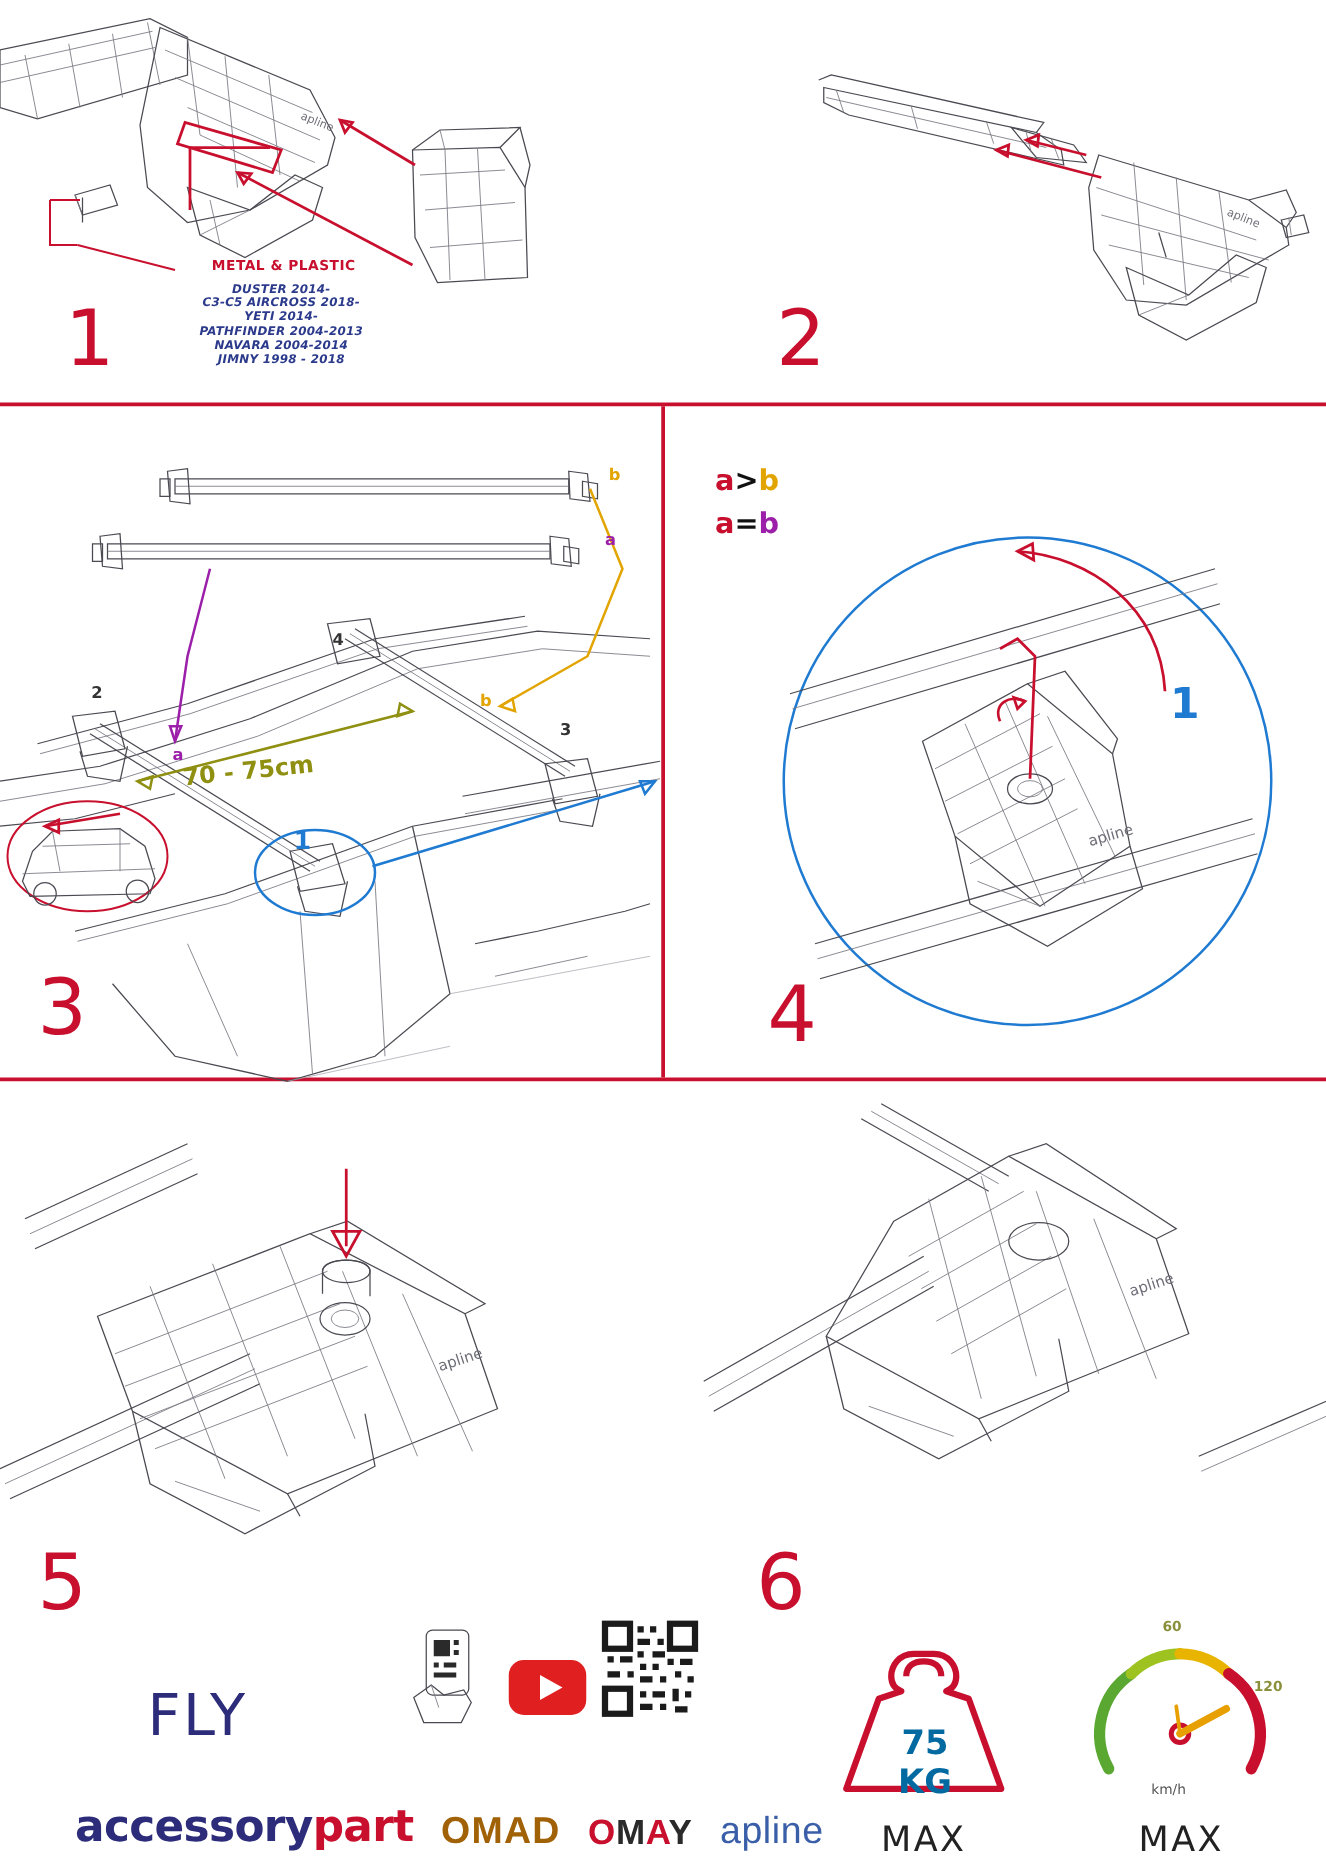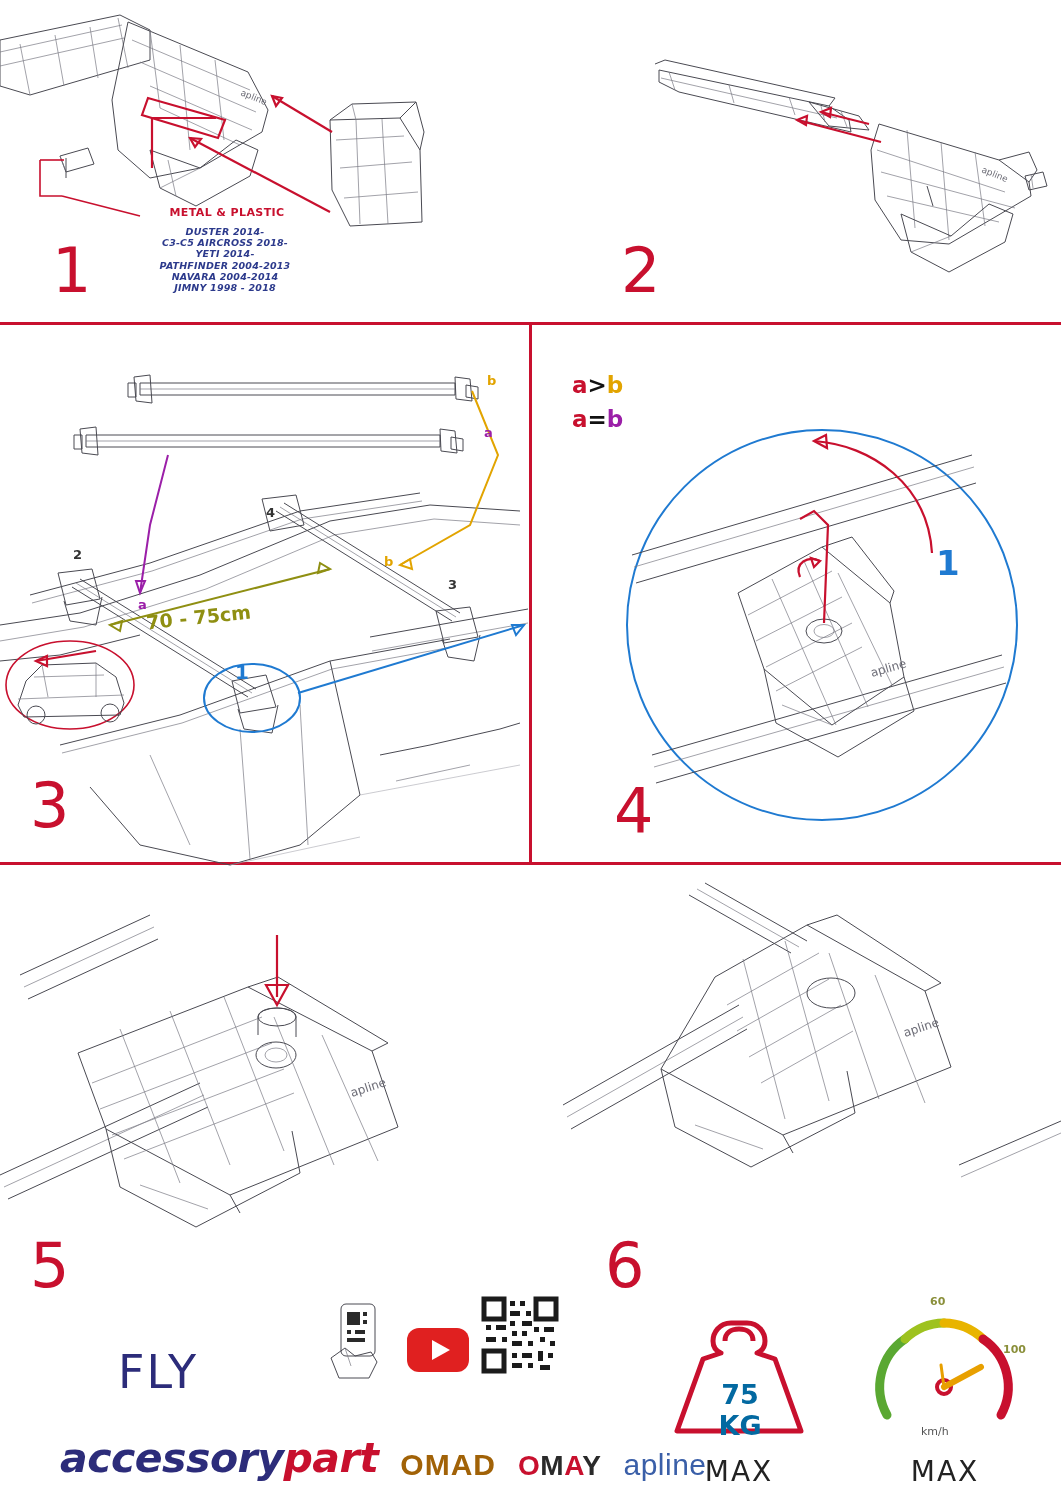--- a/index.html
+++ b/index.html
@@ -104,23 +104,22 @@
   .fly {
     position: absolute;
     color: #2c2c7a;
     font-size: 46px;
     letter-spacing: 2px;
     font-family: "DejaVu Sans", sans-serif;
     font-weight: 400;
   }
   .brandrow { position: absolute; display: flex; align-items: flex-end; gap: 22px; }
   .b-accessory {
-    font-size: 41px; letter-spacing: -0.5px;
-    font-family: "DejaVu Sans", sans-serif;
-    font-style: italic;
+    font-size: 35px; letter-spacing: -0.5px;
+    font-family: "DejaVu Sans", sans-serif;
   }
   .b-accessory .dark { color: #2c2c7a; font-weight: bold; }
   .b-accessory .red { color: #c8102e; font-weight: bold; }
   .b-omad { font-size: 30px; color: #a16207; font-weight: bold; letter-spacing: 1px; }
   .b-omay { font-size: 28px; font-weight: bold; letter-spacing: .5px; margin-top: 30px; }
   .b-omay .o { color: #c8102e; }
   .b-omay .m { color: #2a2a2a; }
   .b-omay .a { color: #c8102e; }
   .b-omay .y { color: #2a2a2a; }
   .b-apline { font-size: 30px; color: #3a5fa8; letter-spacing: .5px; }
@@ -565,18 +564,18 @@
         <path d="M18 110 A58 58 0 0 1 36 34" fill="none" stroke="#5aa832" stroke-width="9" stroke-linecap="round"></path>
         <path d="M36 34 A58 58 0 0 1 75 18" fill="none" stroke="#9ec21f" stroke-width="9" stroke-linecap="round"></path>
         <path d="M75 18 A58 58 0 0 1 114 34" fill="none" stroke="#e8b400" stroke-width="9" stroke-linecap="round"></path>
         <path d="M114 34 A58 58 0 0 1 132 110" fill="none" stroke="#c8102e" stroke-width="9" stroke-linecap="round"></path>
         <circle cx="75" cy="82" r="7" fill="none" stroke="#c8102e" stroke-width="4"></circle>
         <path d="M75 82 L112 62" stroke="#e8a000" stroke-width="6" stroke-linecap="round" fill="none"></path>
         <path d="M75 82 L72 60" stroke="#e8a000" stroke-width="3" stroke-linecap="round" fill="none"></path>
       </svg>
     </div>
     <div class="gaugeval" style="left:360px; top:430px;margin-left:41px;">60</div>
-    <div class="gaugeval" style="left:474px; top:478px;">100</div>
+    <div class="gaugeval" style="left:474px; top:478px;">120</div>
     <div class="kmh" style="left:392px; top:560px;">km/h</div>
     <div class="maxlabel" style="left:356px; top:590px; width:120px; text-align:center;">MAX</div>
   </div>
 
 </div>
 
 </body></html>

